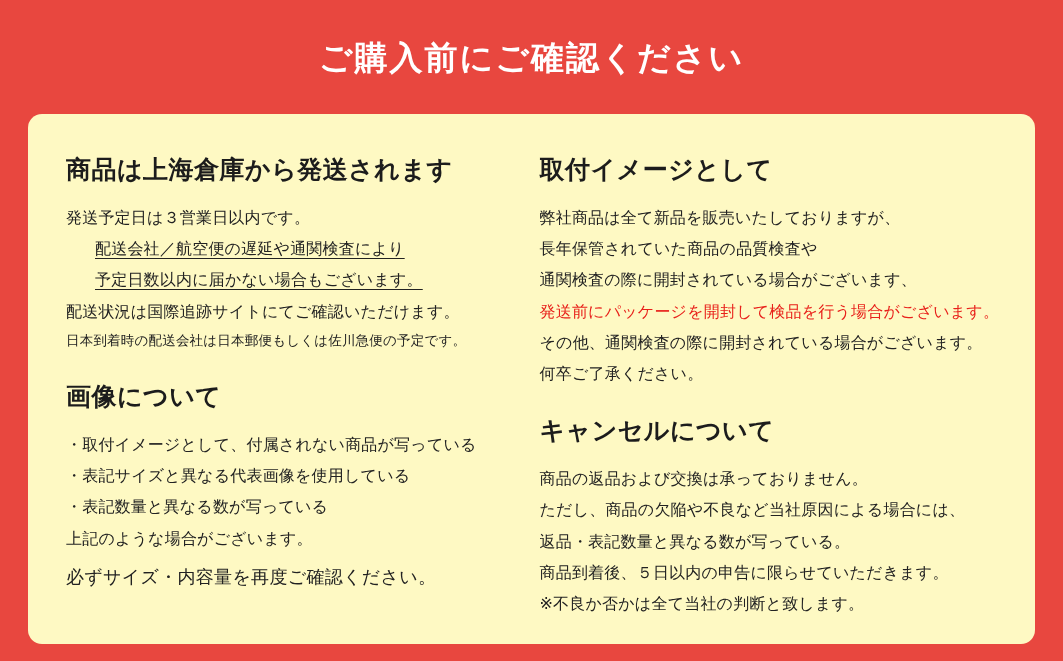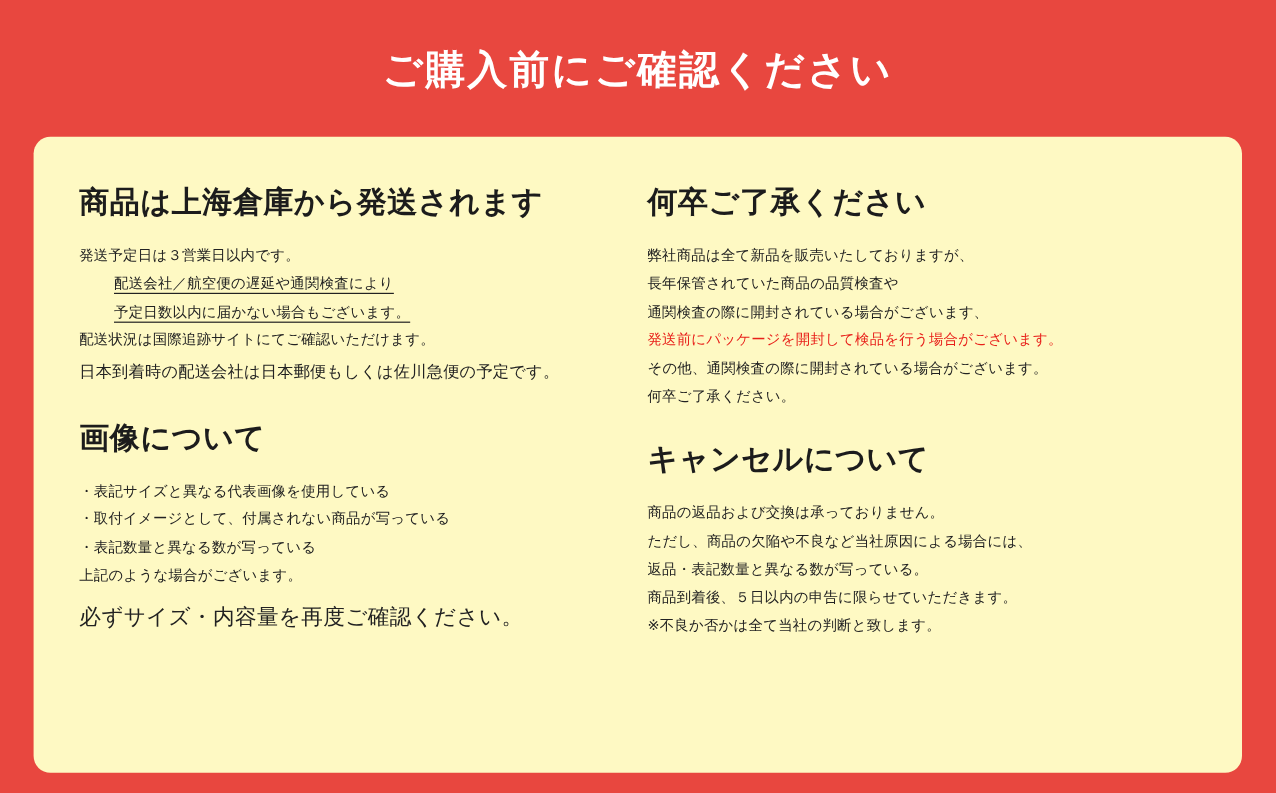--- a/index.html
+++ b/index.html
@@ -55,21 +55,21 @@
 
   .sec-title {
     font-size: 25px;
     font-weight: bold;
     color: #1c1c1c;
     letter-spacing: 0.5px;
     margin: 0 0 18px 0;
     line-height: 1.2;
   }
   .line {
-    font-size: 12px;
+    font-size: 16px;
     color: #222222;
     line-height: 1.95;
     letter-spacing: 0.2px;
     white-space: nowrap;
   }
   .line.small {
     font-size: 13.5px;
     line-height: 2.1;
     font-family: Liberation Serif, serif;
   }
@@ -105,34 +105,34 @@
           <h2 class="sec-title">商品は上海倉庫から発送されます</h2>
           <div class="line">発送予定日は３営業日以内です。</div>
           <div class="line underline">配送会社／航空便の遅延や通関検査により</div>
           <div class="line underline">予定日数以内に届かない場合もございます。</div>
           <div class="line">配送状況は国際追跡サイトにてご確認いただけます。</div>
           <div class="line small">日本到着時の配送会社は日本郵便もしくは佐川急便の予定です。</div>
         </div>
 
         <div class="block block-2">
           <h2 class="sec-title">画像について</h2>
+          <div class="line">・取付イメージとして、付属されない商品が写っている</div>
           <div class="line">・表記サイズと異なる代表画像を使用している</div>
-          <div class="line">・取付イメージとして、付属されない商品が写っている</div>
           <div class="line">・表記数量と異なる数が写っている</div>
           <div class="line">上記のような場合がございます。</div>
           <div class="spacer-sm"></div>
           <div class="line bold-underline">必ずサイズ・内容量を再度ご確認ください。</div>
         </div>
 
       </div>
 
       <div class="col col-right">
 
         <div class="block">
-          <h2 class="sec-title">何卒ご了承ください</h2>
+          <h2 class="sec-title">取付イメージとして</h2>
           <div class="line">弊社商品は全て新品を販売いたしておりますが、</div>
           <div class="line">長年保管されていた商品の品質検査や</div>
           <div class="line">通関検査の際に開封されている場合がございます、</div>
           <div class="line red">発送前にパッケージを開封して検品を行う場合がございます。</div>
           <div class="line">その他、通関検査の際に開封されている場合がございます。</div>
           <div class="line">何卒ご了承ください。</div>
         </div>
 
         <div class="block block-2">
           <h2 class="sec-title">キャンセルについて</h2>

